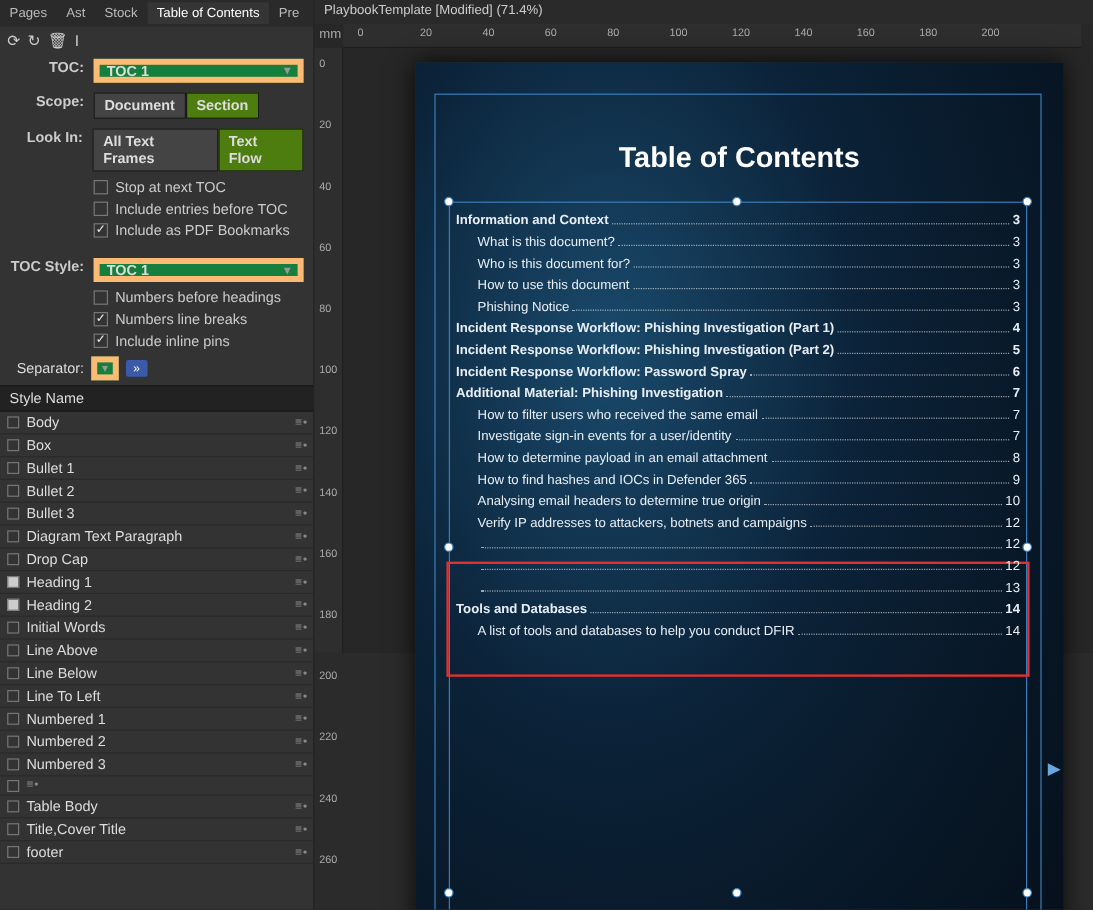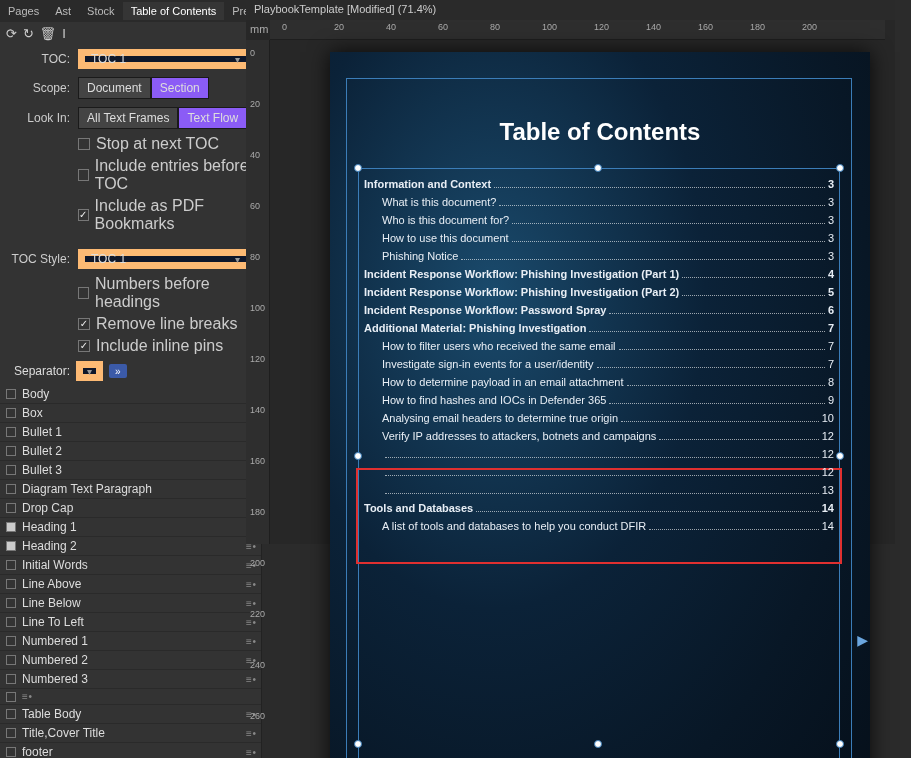--- a/index.html
+++ b/index.html
@@ -20,42 +20,43 @@
   }
   .tabstrip {
     display:flex; align-items:center; height:22px;
     background:#2a2a2a; font-size:11px;
   }
   .tabstrip .tab { padding:3px 8px; color:#bbb; }
   .tabstrip .tab.active { background:#353535; color:#fff; }
   .iconrow { display:flex; gap:6px; padding:4px 6px; color:#ccc; font-size:13px;}
   .iconrow span { cursor:pointer; }
   .formrow {
-    display:flex; align-items:center;
+    display:flex; 
     padding:4px 8px;
     font-size:12px;
+    font-weight:bold;
   }
   .formrow .label { width:62px; text-align:right; margin-right:8px; color:#ccc;}
   .select {
-    flex:1; background:#0f172a; border:7px solid #fdba74;
+    flex:1; background:#15803d; border:5px solid #fdba74;
     padding:2px 6px; color:#ddd; position:relative;
     display:flex; justify-content:space-between; align-items:center;
     height:20px;
   }
   .select::after { content:"▾"; font-size:10px; color:#999; }
   .btngroup { display:flex; gap:0; }
   .btn {
-    background:#8b5cf6; border:1px solid #1a1a1a;
+    background:#4d7c0f; border:1px solid #1a1a1a;
     padding:3px 8px; color:#ddd; font-size:12px;
   }
   .btn.active { background:#444; }
   .checkrow {
     display:flex; align-items:center;
     padding:2px 0 2px 78px;
-    font-size:16px; color:#ccc;
+    font-size:12px; color:#ccc;
     gap:6px;
   }
   .check {
     width:12px; height:12px; border:1px solid #777;
     display:inline-flex; align-items:center; justify-content:center;
     font-size:10px; line-height:10px;
   }
   .check.on::after { content:"✓"; color:#eee; font-size:10px; }
   .sep-row { display:flex; align-items:center; padding:4px 8px; gap:6px;}
   .sep-arrow { 
@@ -74,21 +75,21 @@
     gap:6px;
   }
   .styleitem .sq {
     width:10px; height:10px; border:1px solid #777;
   }
   .styleitem .sq.on { background:#ccc; }
   .styleitem .name { flex:1; }
   .styleitem .bars { color:#888; letter-spacing:-1px; font-size:10px;}
   
   .docarea {
-    position:absolute; left:246px; top:0; width:649px; height:544px;
+    position:absolute; left:262px; top:0; width:649px; height:544px;
     background:#272727;
   }
   .doc-titlebar {
     height:20px; background:#2a2a2a; color:#ccc; font-size:11px;
     padding:3px 8px;
   }
   .hruler {
     position:absolute; top:20px; left:24px; right:10px; height:20px;
     background:#2e2e2e; border-bottom:1px solid #1e1e1e;
   }
@@ -213,35 +214,36 @@
         <span>TOC 1</span>
       </div>
   </div>
 
   <div class="checkrow">
       <span class="check"></span>
       <span>Numbers before headings</span>
     </div>
   <div class="checkrow">
       <span class="check on"></span>
-      <span>Remove line breaks</span>
+      <span>Numbers line breaks</span>
     </div>
   <div class="checkrow">
       <span class="check on"></span>
       <span>Include inline pins</span>
     </div>
 
   <div class="sep-row">
     <div class="label" style="width:62px;text-align:right">Separator:</div>
     <div class="select" style="flex:0 0 18px;padding:0 4px">
         <span></span>
       </div>
     <div class="sep-arrow">»</div>
   </div>
 
+  <div class="styleheader">Style Name</div>
   <div class="stylelist" id="stylelist">
       <div class="styleitem">
         <span class="sq"></span>
         <span class="name">Body</span>
         <span class="bars">≡&nbsp;•</span>
       </div>
       <div class="styleitem">
         <span class="sq"></span>
         <span class="name">Box</span>
         <span class="bars">≡&nbsp;•</span>

